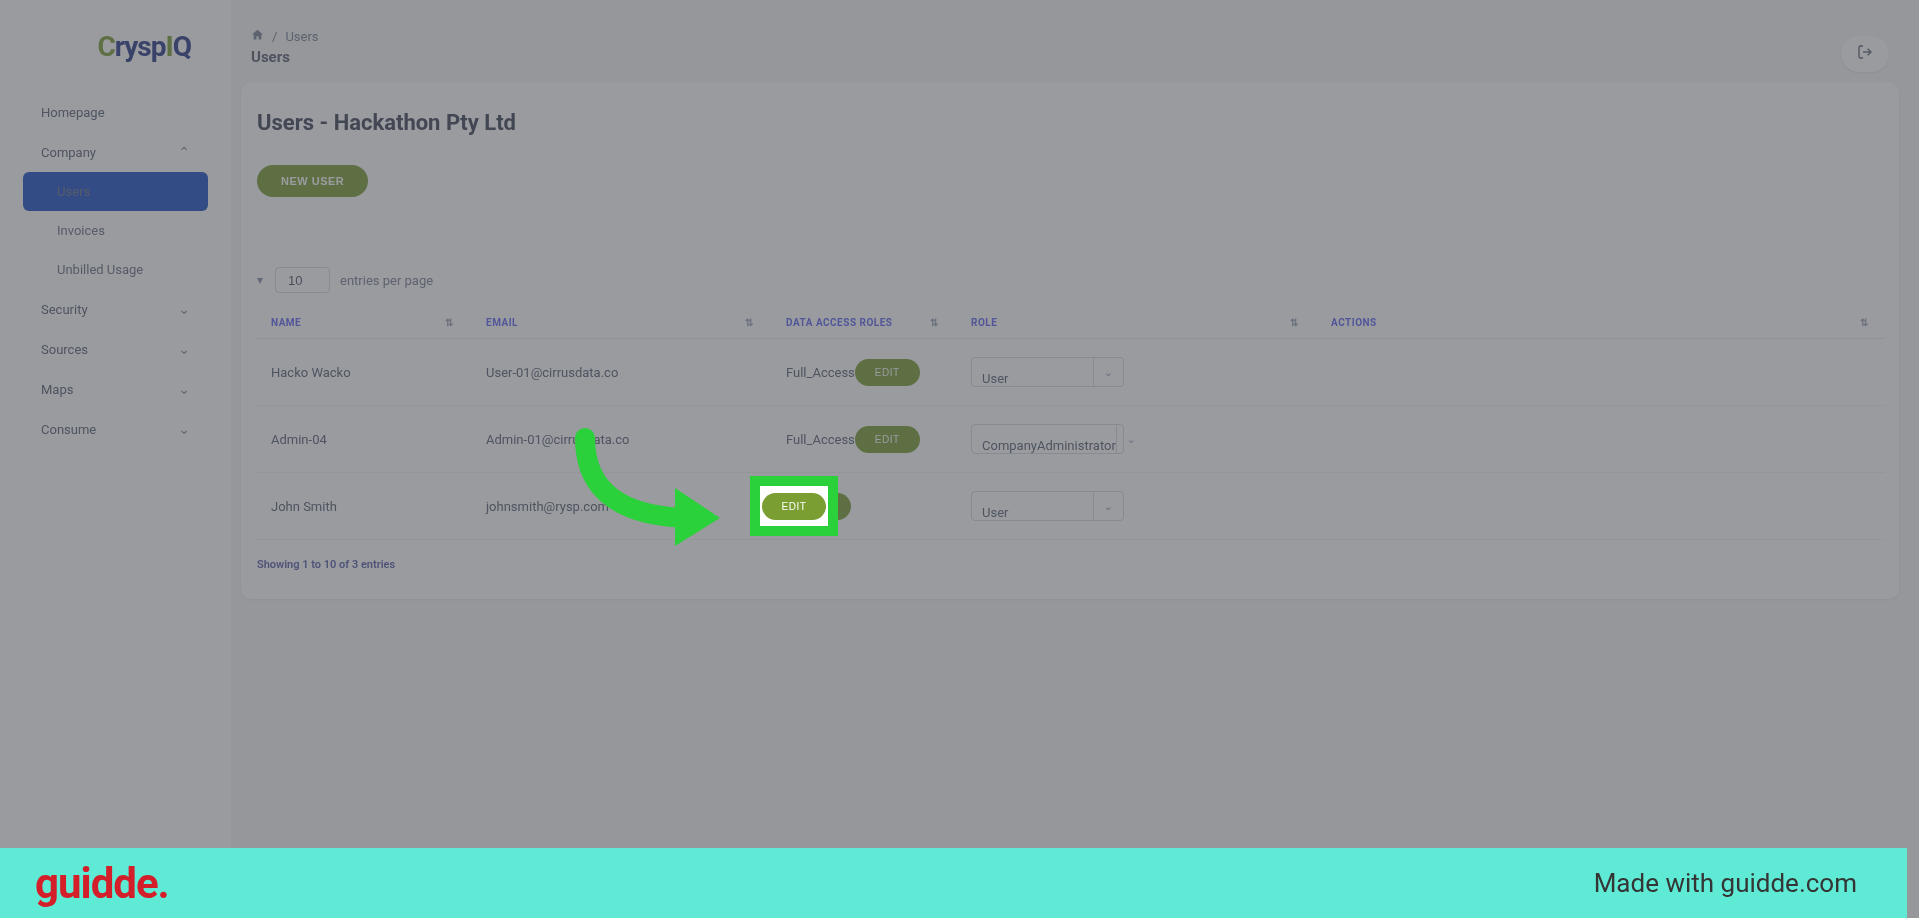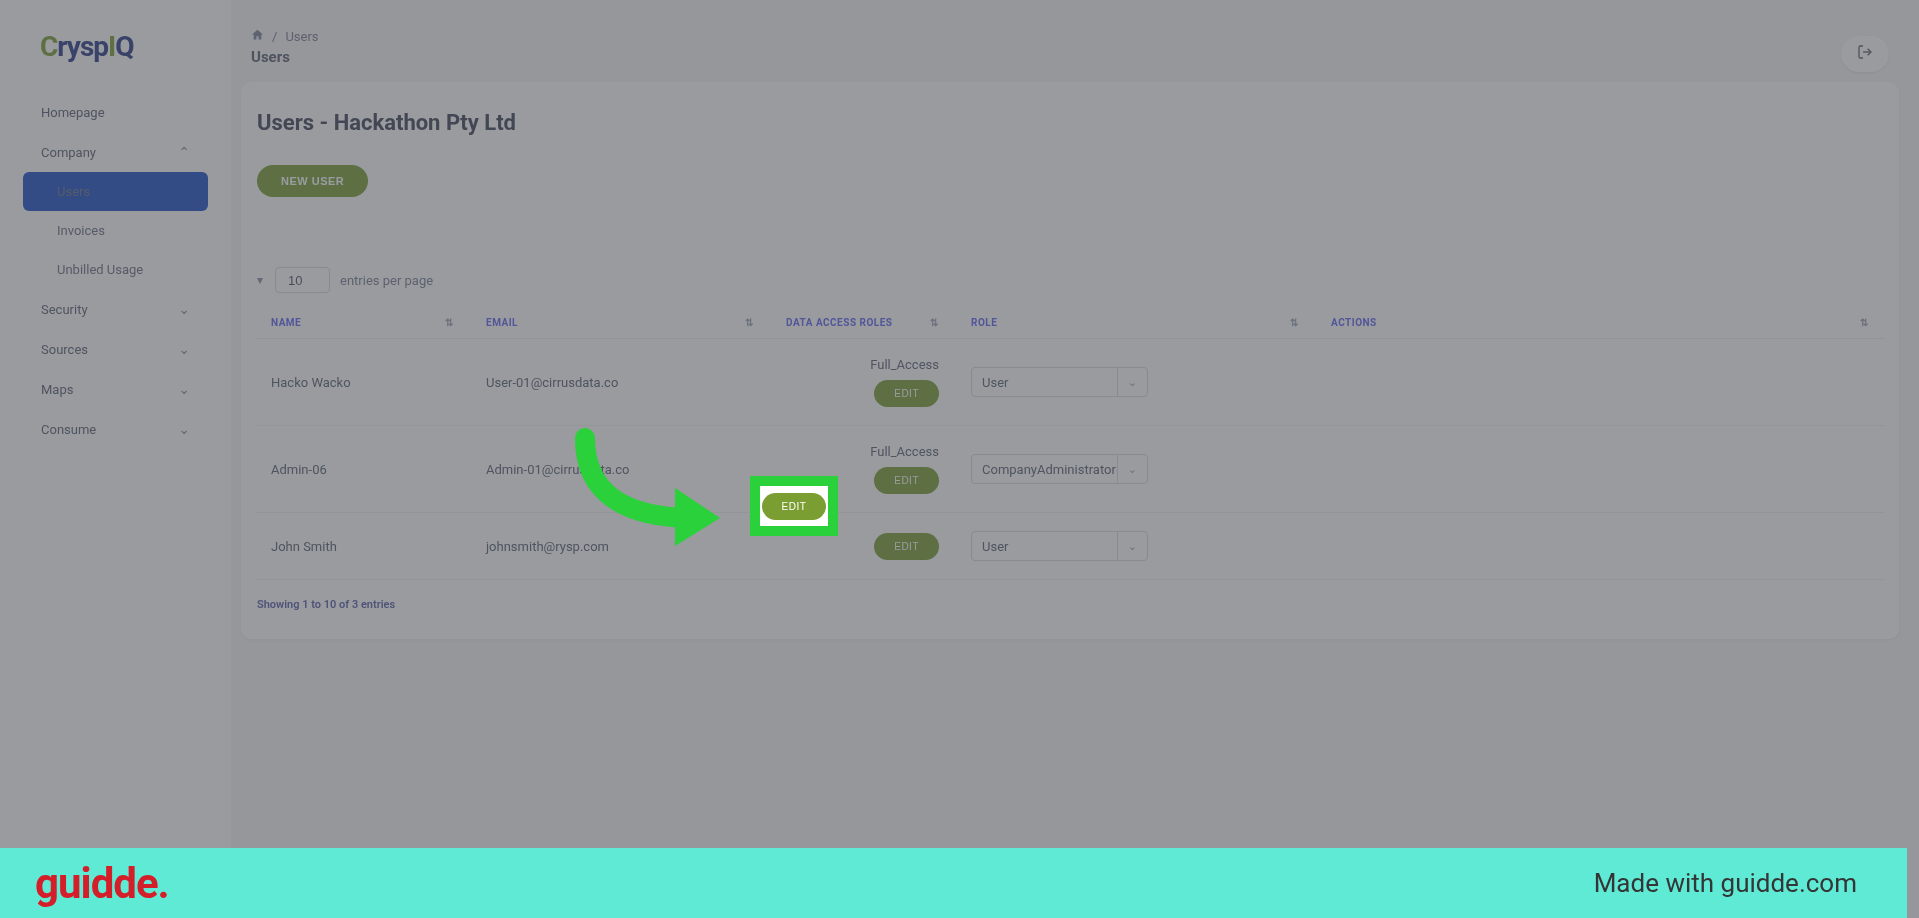--- a/index.html
+++ b/index.html
@@ -2,21 +2,21 @@
 <html><head>
 <meta charset="utf-8">
 <style>
   * { box-sizing: border-box; margin: 0; padding: 0; }
   body { font-family: -apple-system, BlinkMacSystemFont, 'Segoe UI', Roboto, Arial, sans-serif; background: #f5f5f7; width: 1919px; height: 918px; position: relative; overflow: hidden; }
   
   .app-wrapper { width: 100%; height: 100%; display: flex; position: relative; }
   
   
   .sidebar { width: 231px; background: #fff; padding: 30px 0 0 0; flex-shrink: 0; }
-  .logo { padding: 0 40px 30px 40px; }
+  .logo { padding: 0 40px 30px 40px; text-align: right; }
   .logo-text { font-size: 28px; font-weight: 700; letter-spacing: -1px; }
   .logo-c { color: #7b9e33; }
   .logo-rysp { color: #2b3a85; }
   .logo-i { color: #7b9e33; }
   .logo-q { color: #2b3a85; }
   
   .nav { padding: 0 23px; }
   .nav-item { display: flex; align-items: center; justify-content: space-between; padding: 12px 18px; color: #5a6273; font-size: 13px; cursor: pointer; border-radius: 6px; }
   .nav-item.active { background: #1e50c8; color: #fff; }
   .nav-item.sub { padding-left: 34px; font-size: 13px; color: #6b7283; }
@@ -41,25 +41,25 @@
   .entries-row { display: flex; align-items: center; gap: 10px; margin-top: 70px; margin-bottom: 14px; padding-left: 2px; }
   .entries-select { margin-right: 2px; font-size: 12px; color: #8891a5; }
   .entries-input { width: 55px; height: 26px; border: 1px solid #d6d9e0; border-radius: 4px; padding: 0 12px; font-size: 13px; color: #4a5162; }
   .entries-label { font-size: 13px; color: #7a8194; }
   
   table.data-table { width: 100%; border-collapse: collapse; }
   table.data-table thead th { text-align: left; font-size: 10px; font-weight: 700; color: #6366f1; text-transform: uppercase; letter-spacing: .5px; padding: 10px 16px; border-bottom: 1px solid #edeef2; }
   table.data-table thead th .sort { float: right; color: #9ba2b5; font-size: 10px; }
   table.data-table tbody td { padding: 18px 16px; font-size: 13px; color: #5a6273; border-bottom: 1px solid #f1f2f6; vertical-align: middle; }
   
-  .roles-cell { display: flex; flex-direction: column; align-items: flex-end; gap: 8px; }
+  .roles-cell { display: flex; flex-direction: row; align-items: center; }
   .role-text { font-size: 13px; color: #5a6273; }
   .edit-btn { background: #7b9e33; color: #fff; font-size: 10px; font-weight: 400; padding: 8px 20px; border: none; border-radius: 16px; cursor: pointer; letter-spacing: .5px; }
   
-  .role-select { width: 177px; height: 30px; border: 1px solid #d6d9e0; border-radius: 4px; display: flex; align-items: center; justify-content: space-between; padding: 0 10px; font-size: 13px; color: #5a6273; cursor: pointer; background: #fff; }
+  .role-select { width: 153px; height: 30px; border: 1px solid #d6d9e0; border-radius: 4px; display: flex; align-items: flex-end; justify-content: space-between; padding: 0 10px; font-size: 13px; color: #5a6273; cursor: pointer; background: #fff; }
   .role-select .sel-chev { border-left: 1px solid #d6d9e0; padding-left: 10px; color: #9ba2b5; font-size: 11px; height: 100%; display: flex; align-items: center; }
   
   .footer-info { padding: 18px 2px 0 2px; font-size: 11px; color: #5b5fa8; font-weight: 600; }
   
   
   .overlay-dim { position: absolute; inset: 0; background: rgba(70,72,80,.55); pointer-events: none; z-index: 50; }
   
   
   .highlight-box { position: absolute; z-index: 60; border: 10px solid #2bd13a; background: #fff; display: flex; align-items: center; justify-content: center; pointer-events: none; }
   .highlight-box .edit-btn { pointer-events: auto; }
@@ -174,21 +174,21 @@
             </td>
             <td>
               <div class="role-select">
                 <span>User</span>
                 <span class="sel-chev">⌄</span>
               </div>
             </td>
             <td></td>
           </tr>
           <tr>
-            <td>Admin-06</td>
+            <td>Admin-04</td>
             <td>Admin-01@cirrusdata.co</td>
             <td>
               <div class="roles-cell">
                 <span class="role-text">Full_Access</span>
                 <button class="edit-btn">EDIT</button>
               </div>
             </td>
             <td>
               <div class="role-select">
                 <span>CompanyAdministrator</span>

